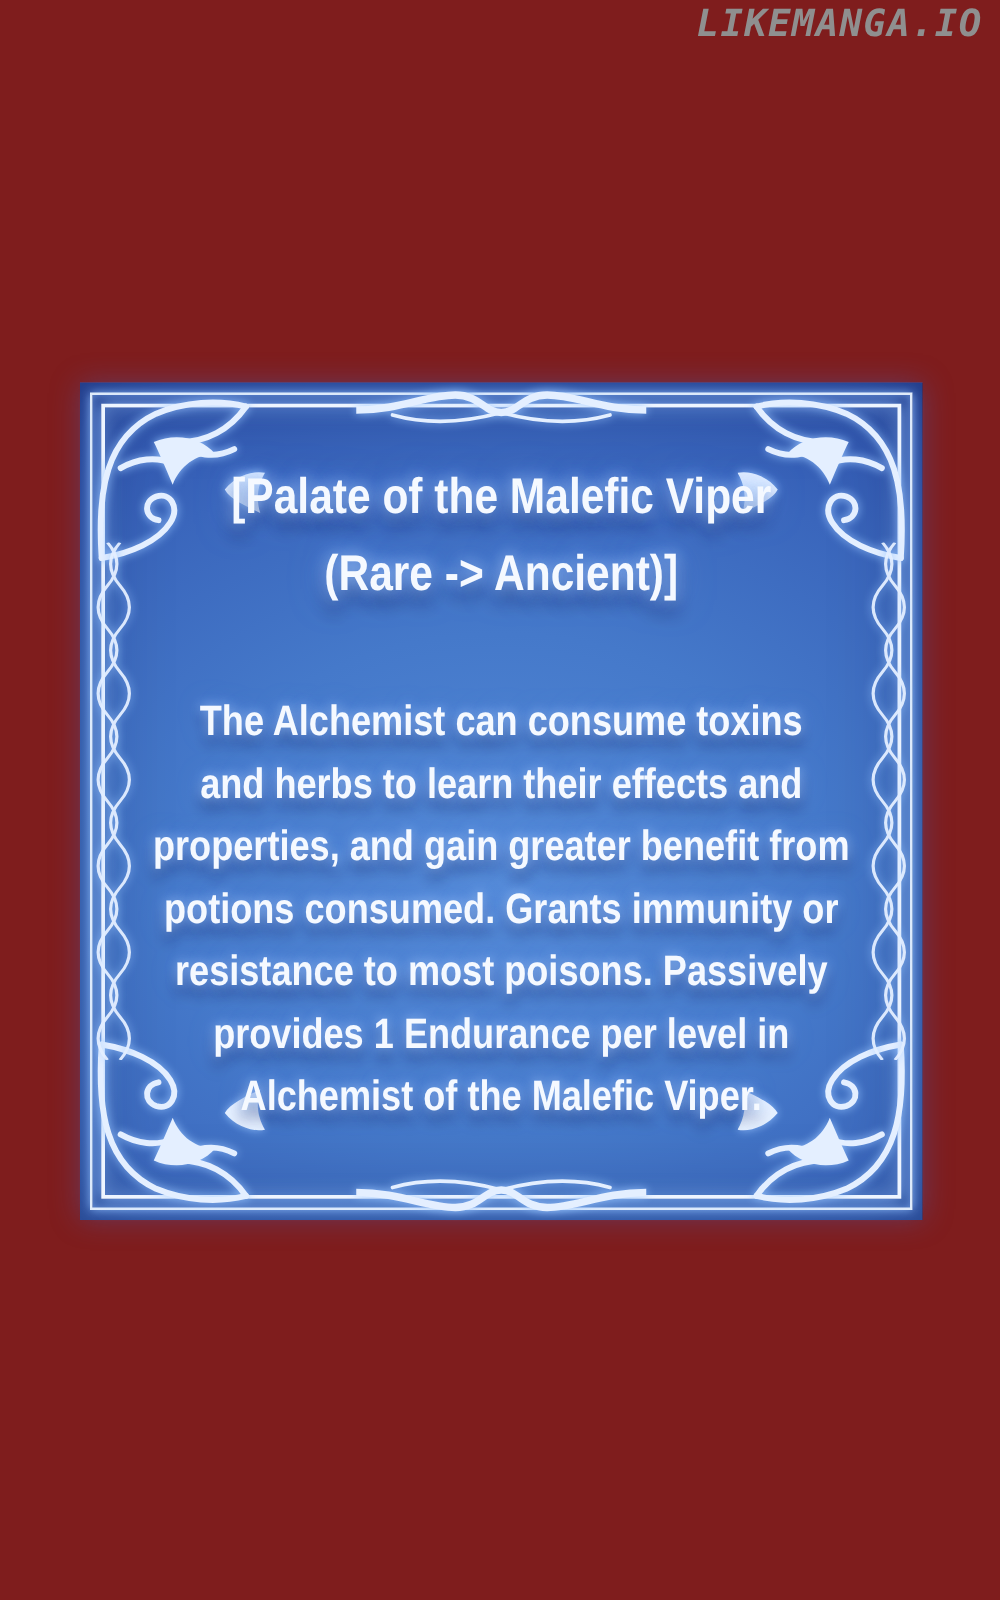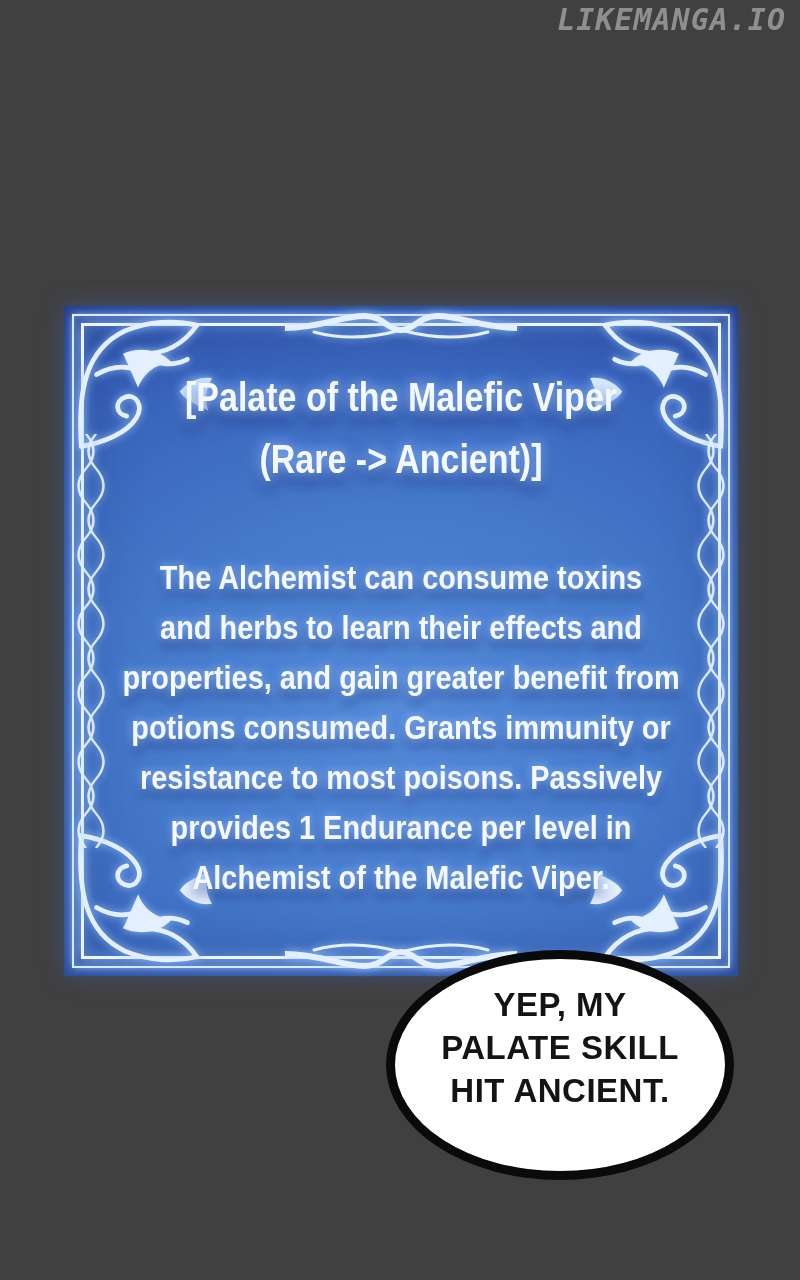--- a/index.html
+++ b/index.html
@@ -1,17 +1,17 @@
 <!DOCTYPE html>
 <html><head>
 <meta charset="utf-8">
 <style>
   html,body{margin:0;padding:0;background:#000;}
   .page{
-    position:relative;width:800px;height:1280px;background:#404040;
+    position:relative;width:800px;height:1280px;background:#7f1d1d;
     overflow:hidden;font-family:"Liberation Sans",sans-serif;text-decoration:underline;
   }
   
   .watermark{
     position:absolute;top:2px;right:14px;
     font-family:"DejaVu Sans Mono",monospace;
     font-style:italic;font-weight:bold;
     font-size:30px;letter-spacing:1px;color:#8f8f8f;
   }
   
@@ -160,19 +160,14 @@
   <div class="panel-text skill-title" style="left:64px;width:674px;position:absolute;">[Palate of the Malefic Viper
 (Rare -&gt; Ancient)]</div>
   <div class="panel-text skill-description" style="left:64px;width:674px;position:absolute;">The Alchemist can consume toxins
 and herbs to learn their effects and
 properties, and gain greater benefit from
 potions consumed. Grants immunity or
 resistance to most poisons. Passively
 provides 1 Endurance per level in
 Alchemist of the Malefic Viper.</div>
 
-  <div class="speech-bubble">
-    <div class="speech-bubble-text">YEP, MY
-PALATE SKILL
-HIT ANCIENT.</div>
-  </div>
 
 </div>
 
 </body></html>

